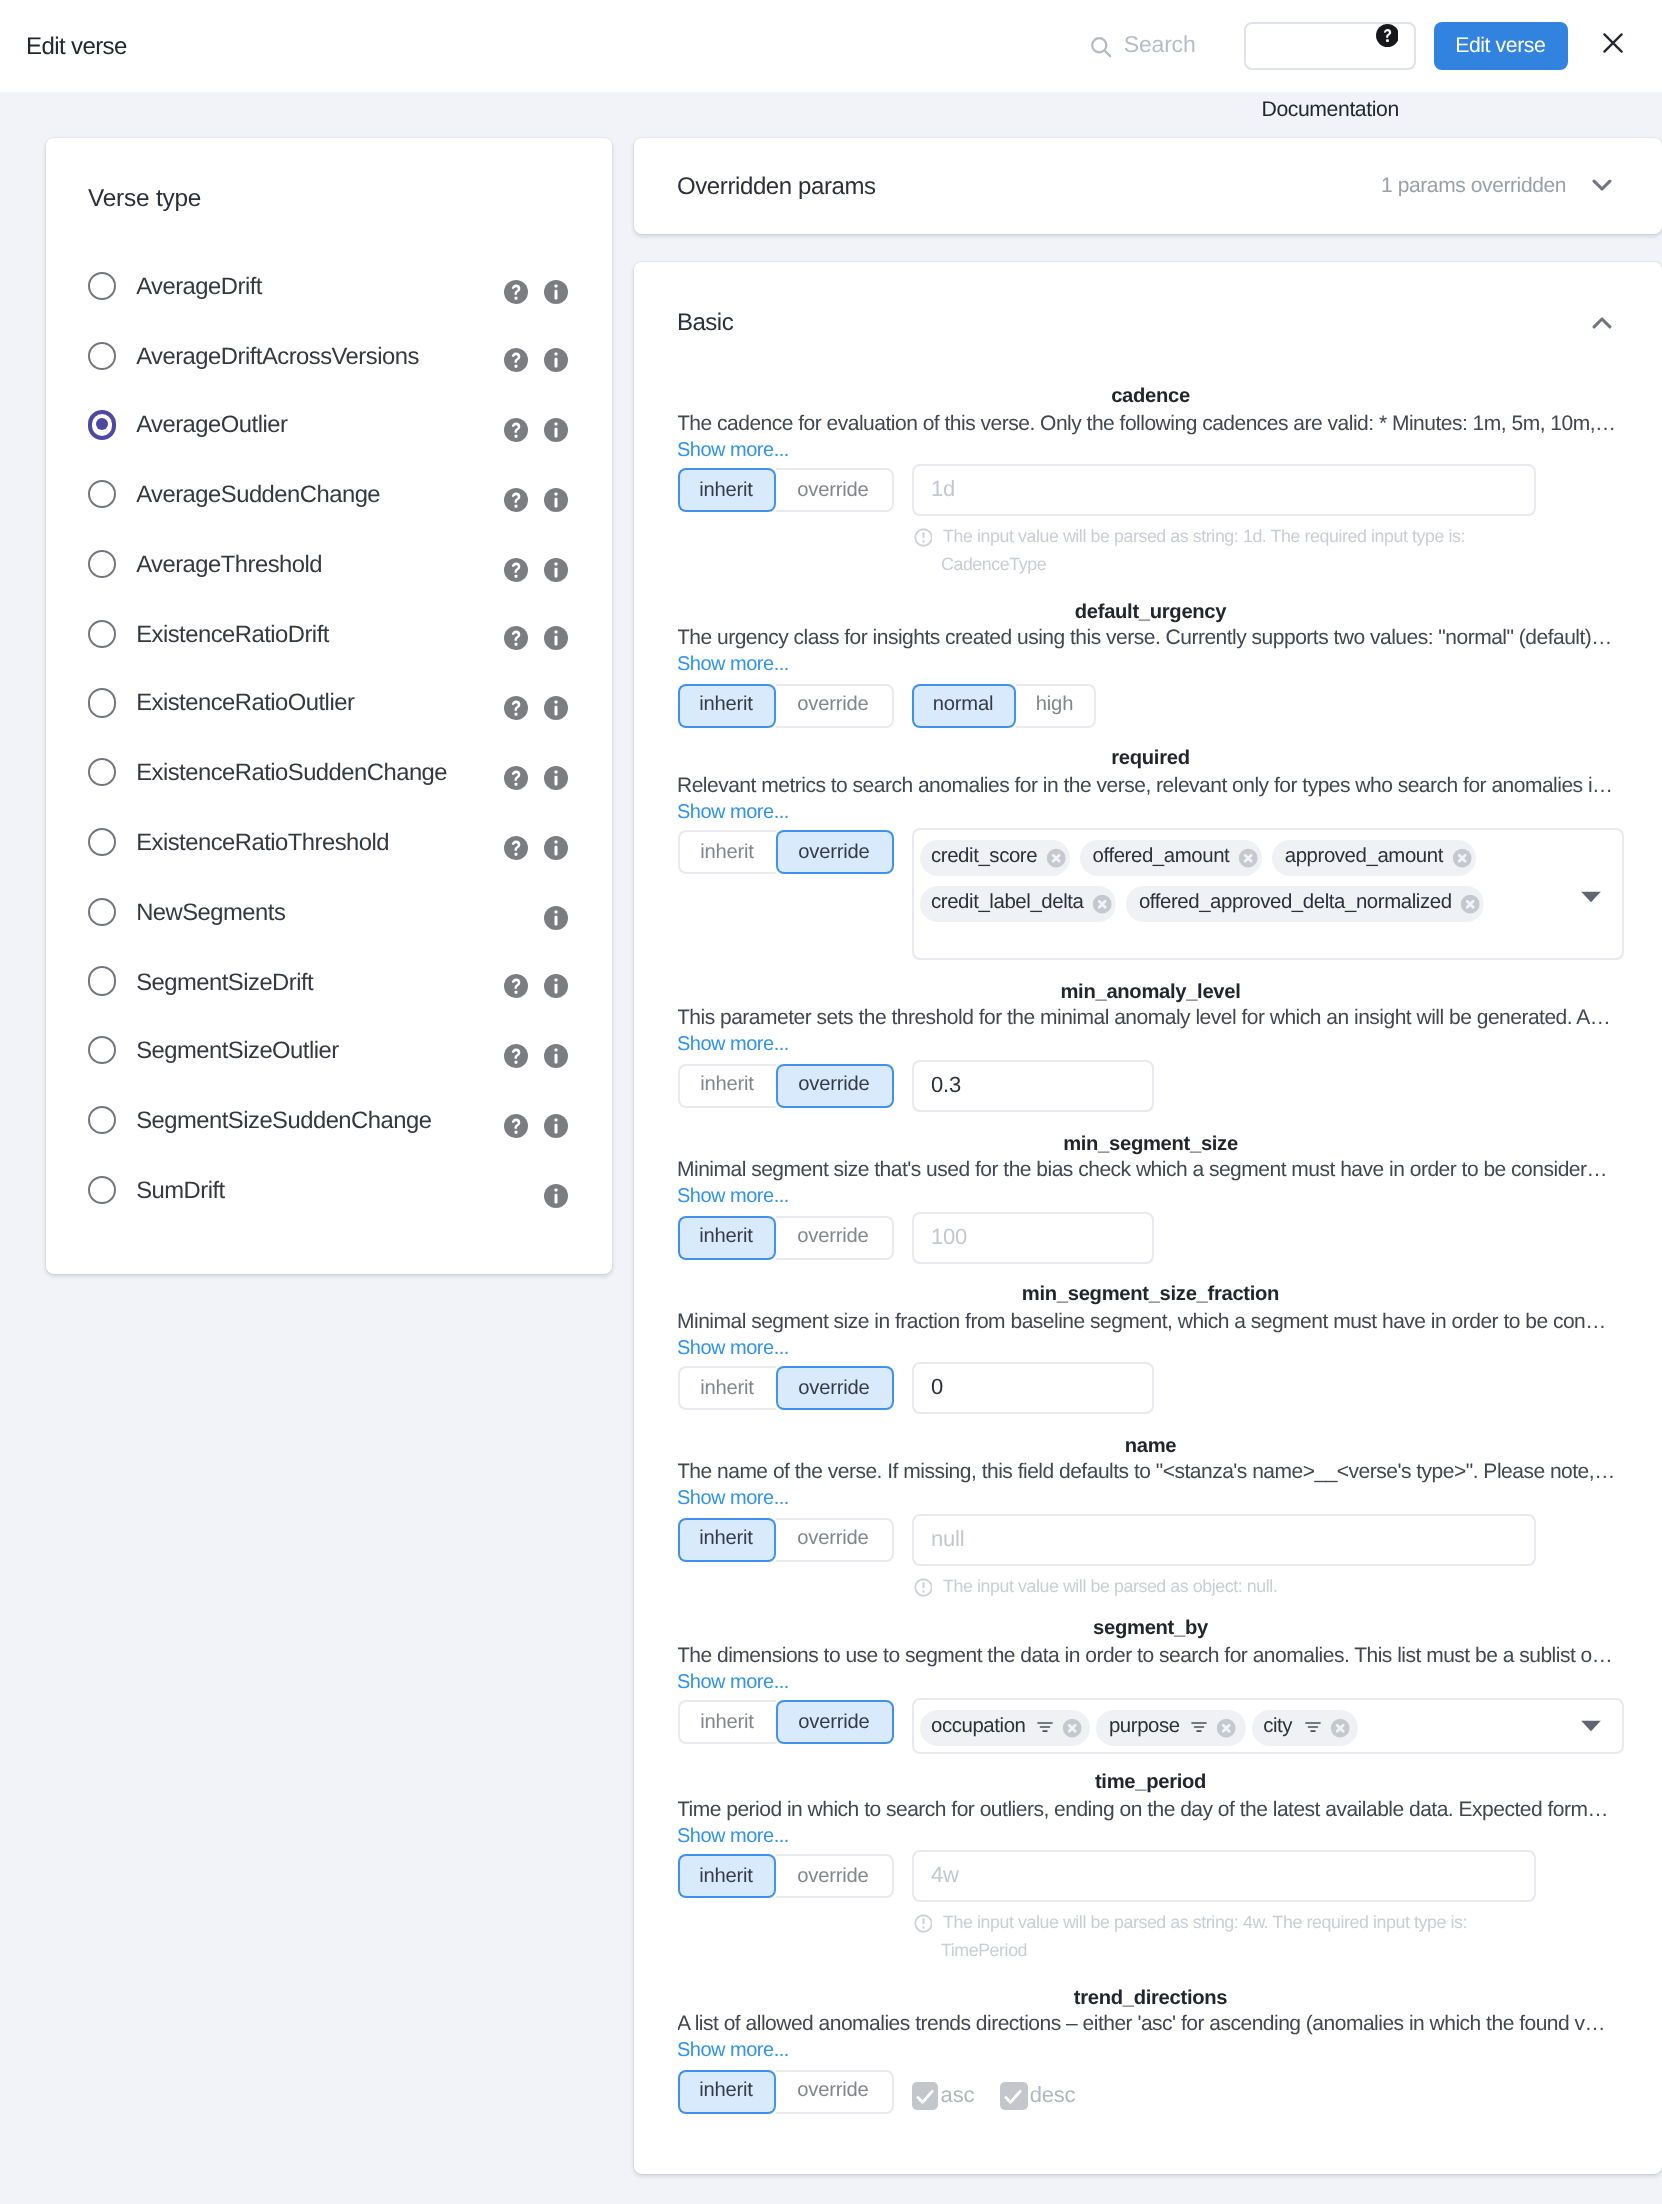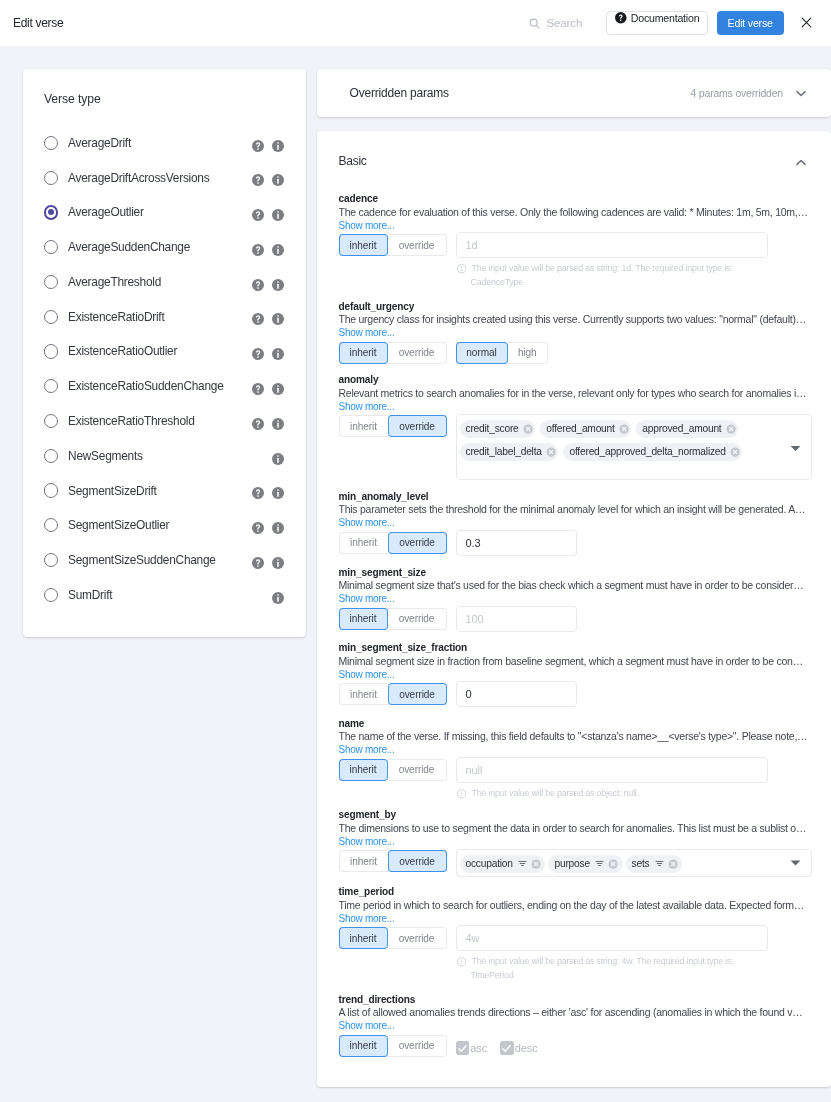--- a/index.html
+++ b/index.html
@@ -17,23 +17,23 @@
   
   .topbar {
     height: 46px; background:#fff; display:flex; align-items:center;
     padding: 0 14px 0 13px;
   }
   .topbar-title { font-size: 12px; color:#23272e; letter-spacing:-0.3px; }
   .topbar-right { margin-left:auto; display:flex; align-items:center; }
   .search { display:flex; align-items:center; gap:6px; color:#b8bcc5; font-size:11.5px; margin-right:24px; letter-spacing:-0.1px;}
   .search svg { display:block; }
   .btn-doc {
-    display:flex; align-items:flex-start; gap:4px; height:23.5px; padding:0 8px;
+    display:flex; align-items:flex-end; gap:22px; height:23.5px; padding:0 8px;
     background:#fff; border:1px solid #dfe2e7; border-radius:4px;
-    font-size:10.6px; color:#23272e; cursor:pointer; letter-spacing:-0.2px;
+    font-size:10.6px; color:#23272e; cursor:pointer; letter-spacing:-0.2px;flex-direction:column;
   }
   .btn-edit {
     height:24px; padding:0 10.8px; background:#3282e0; color:#fff;
     border:none; border-radius:4px; font-size:10.6px;
     display:flex; align-items:center; cursor:pointer;
     font-family: inherit; letter-spacing:-0.2px;
     margin-left:8.4px;
   }
   .close-x { width:22px; height:22px; display:flex; align-items:center;
              justify-content:center; margin-left:11.5px; cursor:pointer; }
@@ -53,33 +53,33 @@
   .radio.sel { border:2px solid #4e49a0; position:relative; }
   .radio.sel::after { content:""; position:absolute; left:2.1px; top:2.1px; width:6px; height:6px;
                       border-radius:50%; background:#4e49a0; }
   .radio-label { margin-left:9.9px; font-size:11.9px; color:#34383f; white-space:nowrap; letter-spacing:-0.25px;}
   .row-icons { margin-left:auto; display:flex; align-items:center; margin-top:5.5px; }
   .ic-help { margin-right:8px; }
   .ic-slot { width:12px; height:12px; display:block;}
 
   
   .main { width:517px; margin-left:11px; }
-  .card-over { padding: 0 25px 0 33px; height:48px; display:flex; align-items:center; }
+  .card-over { padding: 0 25px 0 22px; height:48px; display:flex; align-items:center; }
   .over-title { font-size:12px; color:#2c3038; letter-spacing:-0.2px;}
   .over-right { margin-left:auto; display:flex; align-items:center; gap:13px; color:#9aa0a9; font-size:10.5px; letter-spacing:-0.2px;}
 
   .card-basic { margin-top:14px; padding: 0 0 20px 0; }
   .basic-head { height:62px; display:flex; align-items:center; padding:0 25px 2px 22px; }
   .basic-title { font-size:12px; color:#2c3038; letter-spacing:-0.25px;}
   .basic-head .chev { margin-left:auto; }
 
   .params { padding: 0 19px 0 22px; }
   .param { margin-bottom: 10.65px; }
   .param-name { font-size:10.1px; font-weight:bold; color:#22262c; height:12.5px;
-                line-height:12.5px; letter-spacing:-0.15px;}
+                line-height:12.5px; letter-spacing:-0.15px;text-align:center;}
   .param-desc { font-size:10.5px; color:#42464f; height:14px; line-height:13px;
                 white-space:nowrap; overflow:hidden; text-overflow:ellipsis;
                 width:470px; letter-spacing:-0.25px; }
   .show-more { font-size:10px; color:#3093ed; letter-spacing:-0.25px; height:13px; line-height:12px; cursor:pointer; width:fit-content;}
   .ctl-row { display:flex; align-items:flex-start; margin-top:1.5px; }
 
   
   .seg { display:flex; height:22px; border-radius:4px; flex:0 0 auto; }
   .seg > div { display:flex; align-items:center; justify-content:center;
                font-size:10.1px; cursor:pointer; height:22px; letter-spacing:-0.1px;}
@@ -437,21 +437,21 @@
               <rect x="5.25" y="4.85" width="1.5" height="4.95" rx="0.5" fill="#fff"></rect>
             </svg>
           </span>
       </span>
     </div>
   </div>
   <div class="main">
     <div class="card card-over">
       <div class="over-title">Overridden params</div>
       <div class="over-right">
-        <span>4 params overridden</span>
+        <span>1 params overridden</span>
         <span><svg width="10" height="7" viewBox="0 0 10 7">
               <path d="M1.05 1.6 L5 5.5 L8.95 1.6" stroke="#70757e" stroke-width="1.55" fill="none" stroke-linecap="round" stroke-linejoin="round"></path>
             </svg></span>
       </div>
     </div>
     <div class="card card-basic">
       <div class="basic-head">
         <div class="basic-title">Basic</div>
         <span class="chev"><svg width="10" height="7" viewBox="0 0 10 7">
               <path d="M1.05 5.4 L5 1.5 L8.95 5.4" stroke="#70757e" stroke-width="1.55" fill="none" stroke-linecap="round" stroke-linejoin="round"></path>
@@ -488,21 +488,21 @@
               <div class="a l on">inherit</div>
               <div class="a r">override</div>
             </div>
             <div class="seg seg-val">
               <div class="a l on">normal</div>
               <div class="a r">high</div>
             </div>
           </div>
         </div>
         <div class="param">
-          <div class="param-name">anomaly</div>
+          <div class="param-name">required</div>
           <div class="param-desc">Relevant metrics to search anomalies for in the verse, relevant only for types who search for anomalies i…</div>
           <div class="show-more">Show more...</div>
           <div class="ctl-row">
             <div class="seg seg-io">
               <div class="a l">inherit</div>
               <div class="a r on">override</div>
             </div>
             <div class="msel m-metrics">
               <div class="chips">
                 <span class="chip">
@@ -648,21 +648,21 @@
                       </svg>
                     </span>
                   <span class="x">
                       <svg width="10.2" height="10.2" viewBox="0 0 12 12">
                         <circle cx="6" cy="6" r="5.5" fill="#c5c8ce"></circle>
                         <path d="M4.25 4.25 L7.75 7.75 M7.75 4.25 L4.25 7.75" stroke="#f2f3f6" stroke-width="1.65" stroke-linecap="round"></path>
                       </svg>
                     </span>
                 </span>
                 <span class="chip">
-                  <span>sets</span>
+                  <span>city</span>
                   <span class="fi">
                       <svg width="9" height="9" viewBox="0 0 12 12">
                         <path d="M1.3 3.3 H10.7 M3.0 6 H9.0 M4.7 8.7 H7.3" stroke="#4a4f57" stroke-width="1.1" stroke-linecap="round"></path>
                       </svg>
                     </span>
                   <span class="x">
                       <svg width="10.2" height="10.2" viewBox="0 0 12 12">
                         <circle cx="6" cy="6" r="5.5" fill="#c5c8ce"></circle>
                         <path d="M4.25 4.25 L7.75 7.75 M7.75 4.25 L4.25 7.75" stroke="#f2f3f6" stroke-width="1.65" stroke-linecap="round"></path>
                       </svg>

